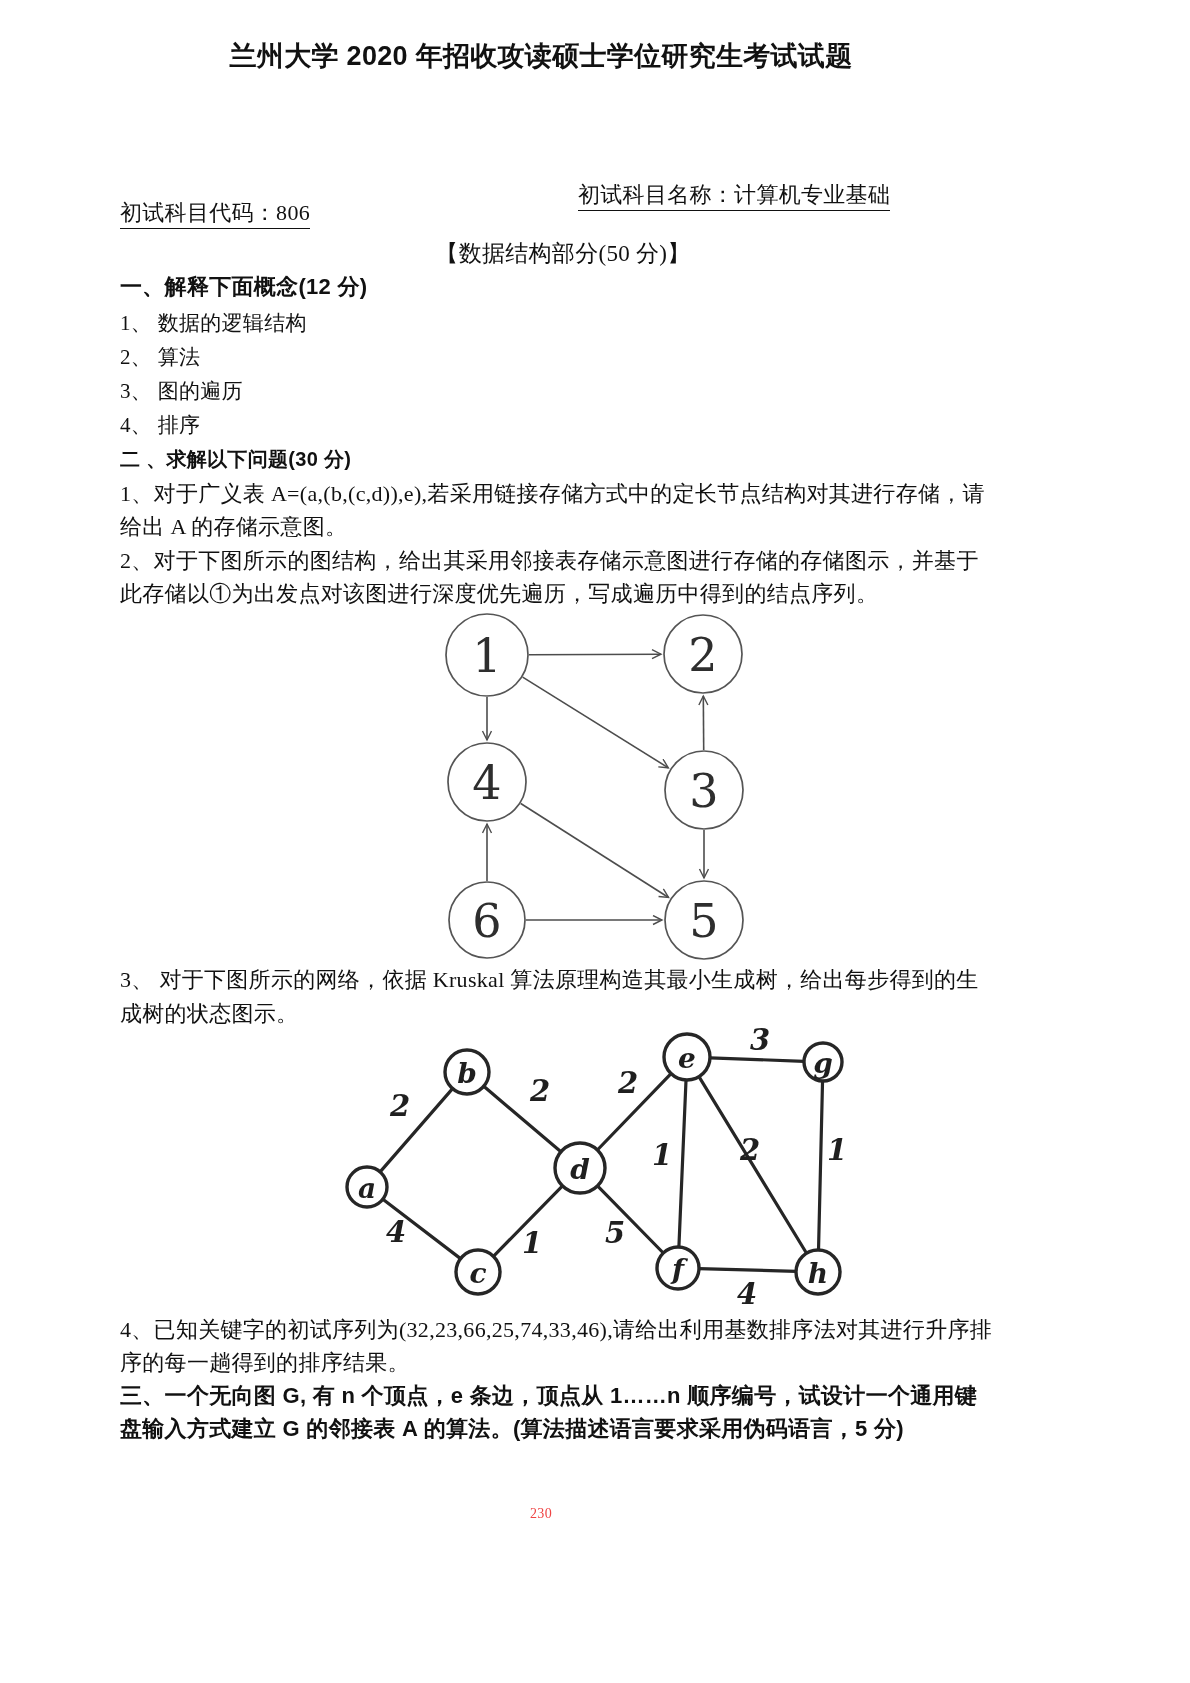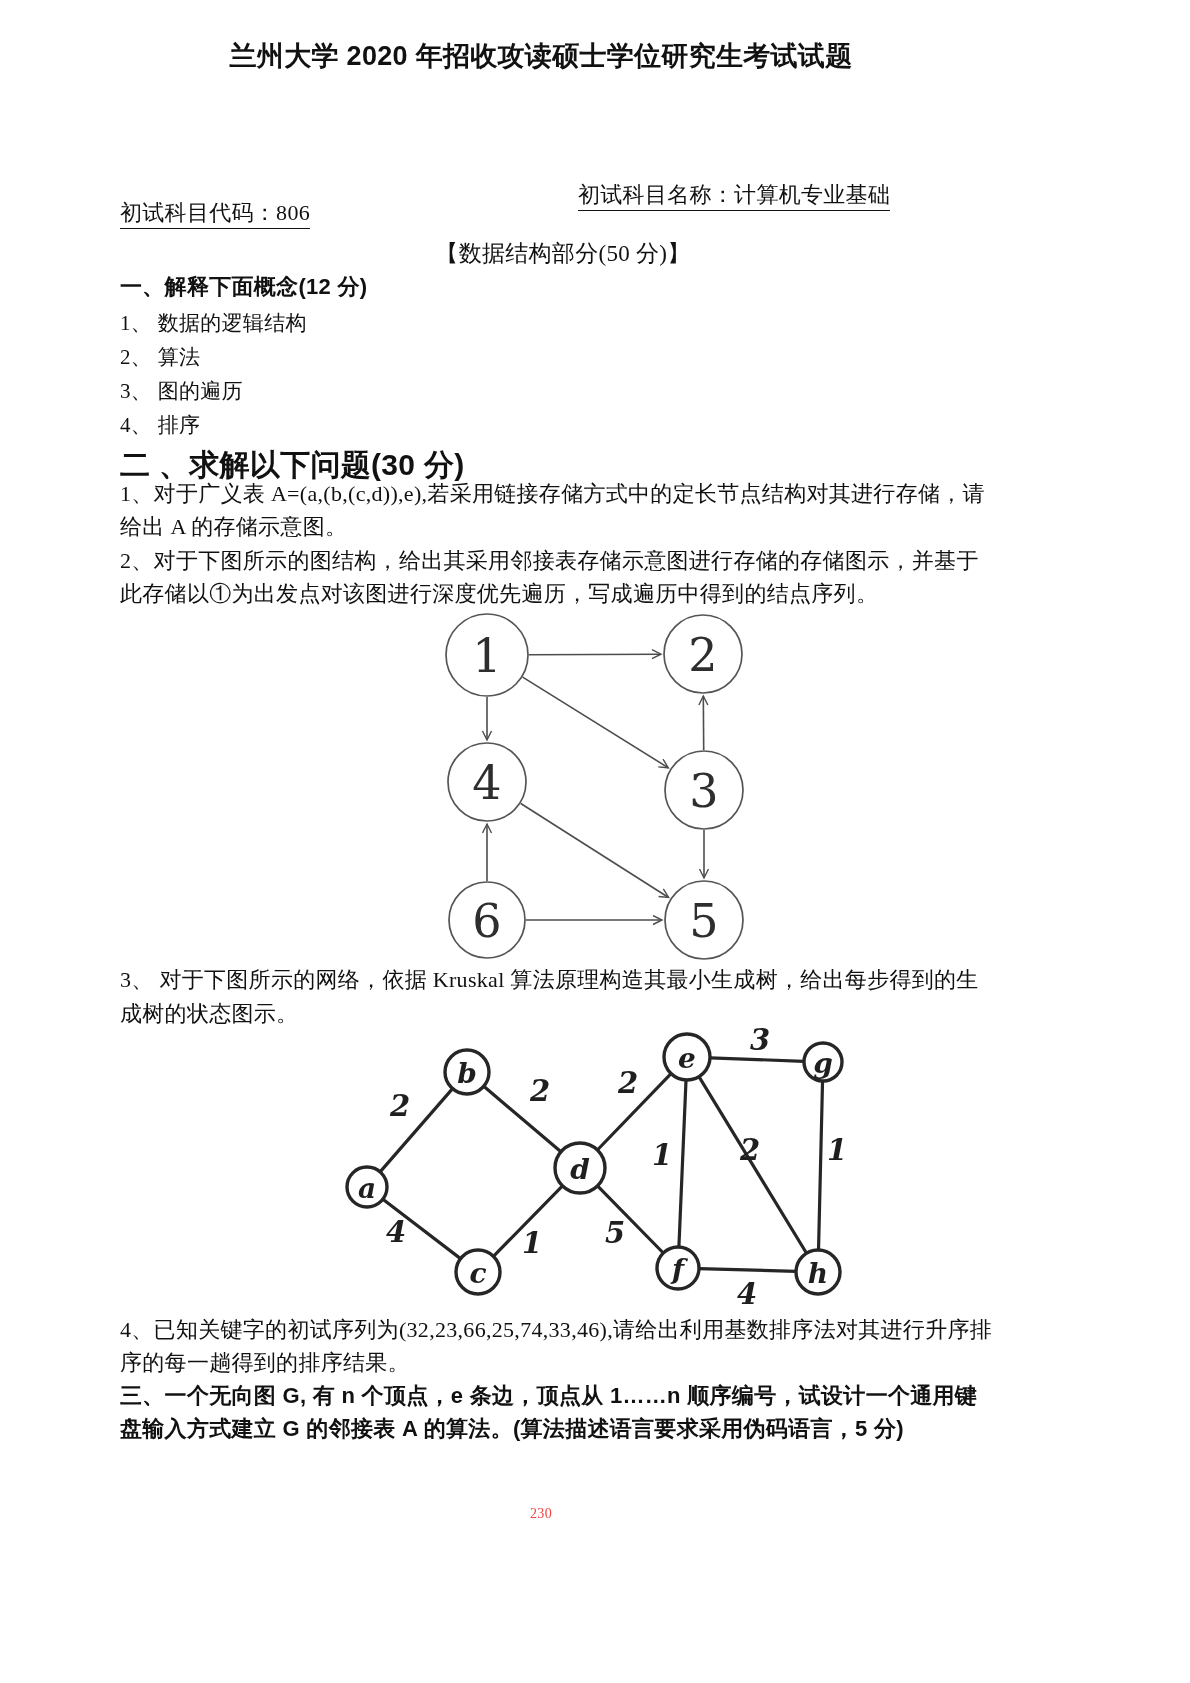--- a/index.html
+++ b/index.html
@@ -101,21 +101,21 @@
 
   <div class="line center banner" style="top:240px;">【数据结构部分(50 分)】</div>
 
   <div class="line heading" style="left:120px; top:274px; font-size:22px;">一、解释下面概念(12 分)</div>
 
   <div class="line item" style="left:120px; top:311px;">1、  数据的逻辑结构</div>
   <div class="line item" style="left:120px; top:345px;">2、  算法</div>
   <div class="line item" style="left:120px; top:379px;">3、  图的遍历</div>
   <div class="line item" style="left:120px; top:413px;">4、  排序</div>
 
-  <div class="line heading" style="left:120px; top:447px; font-size:30px;">二 、求解以下问题(30 分)</div>
+  <div class="line heading" style="left:120px; top:447px; font-size:20px;">二 、求解以下问题(30 分)</div>
 
   <div class="line" style="left:120px; top:481px;">1、对于广义表 A=(a,(b,(c,d)),e),若采用链接存储方式中的定长节点结构对其进行存储，请</div>
   <div class="line" style="left:120px; top:514px;">给出 A  的存储示意图。</div>
 
   <div class="line" style="left:120px; top:548px;">2、对于下图所示的图结构，给出其采用邻接表存储示意图进行存储的存储图示，并基于</div>
   <div class="line" style="left:120px; top:581px;">此存储以①为出发点对该图进行深度优先遍历，写成遍历中得到的结点序列。</div>
 
   <div class="line" style="left:120px; top:967px;">3、 对于下图所示的网络，依据 Kruskal 算法原理构造其最小生成树，给出每步得到的生</div>
   <div class="line" style="left:120px; top:1001px;">成树的状态图示。</div>
 

